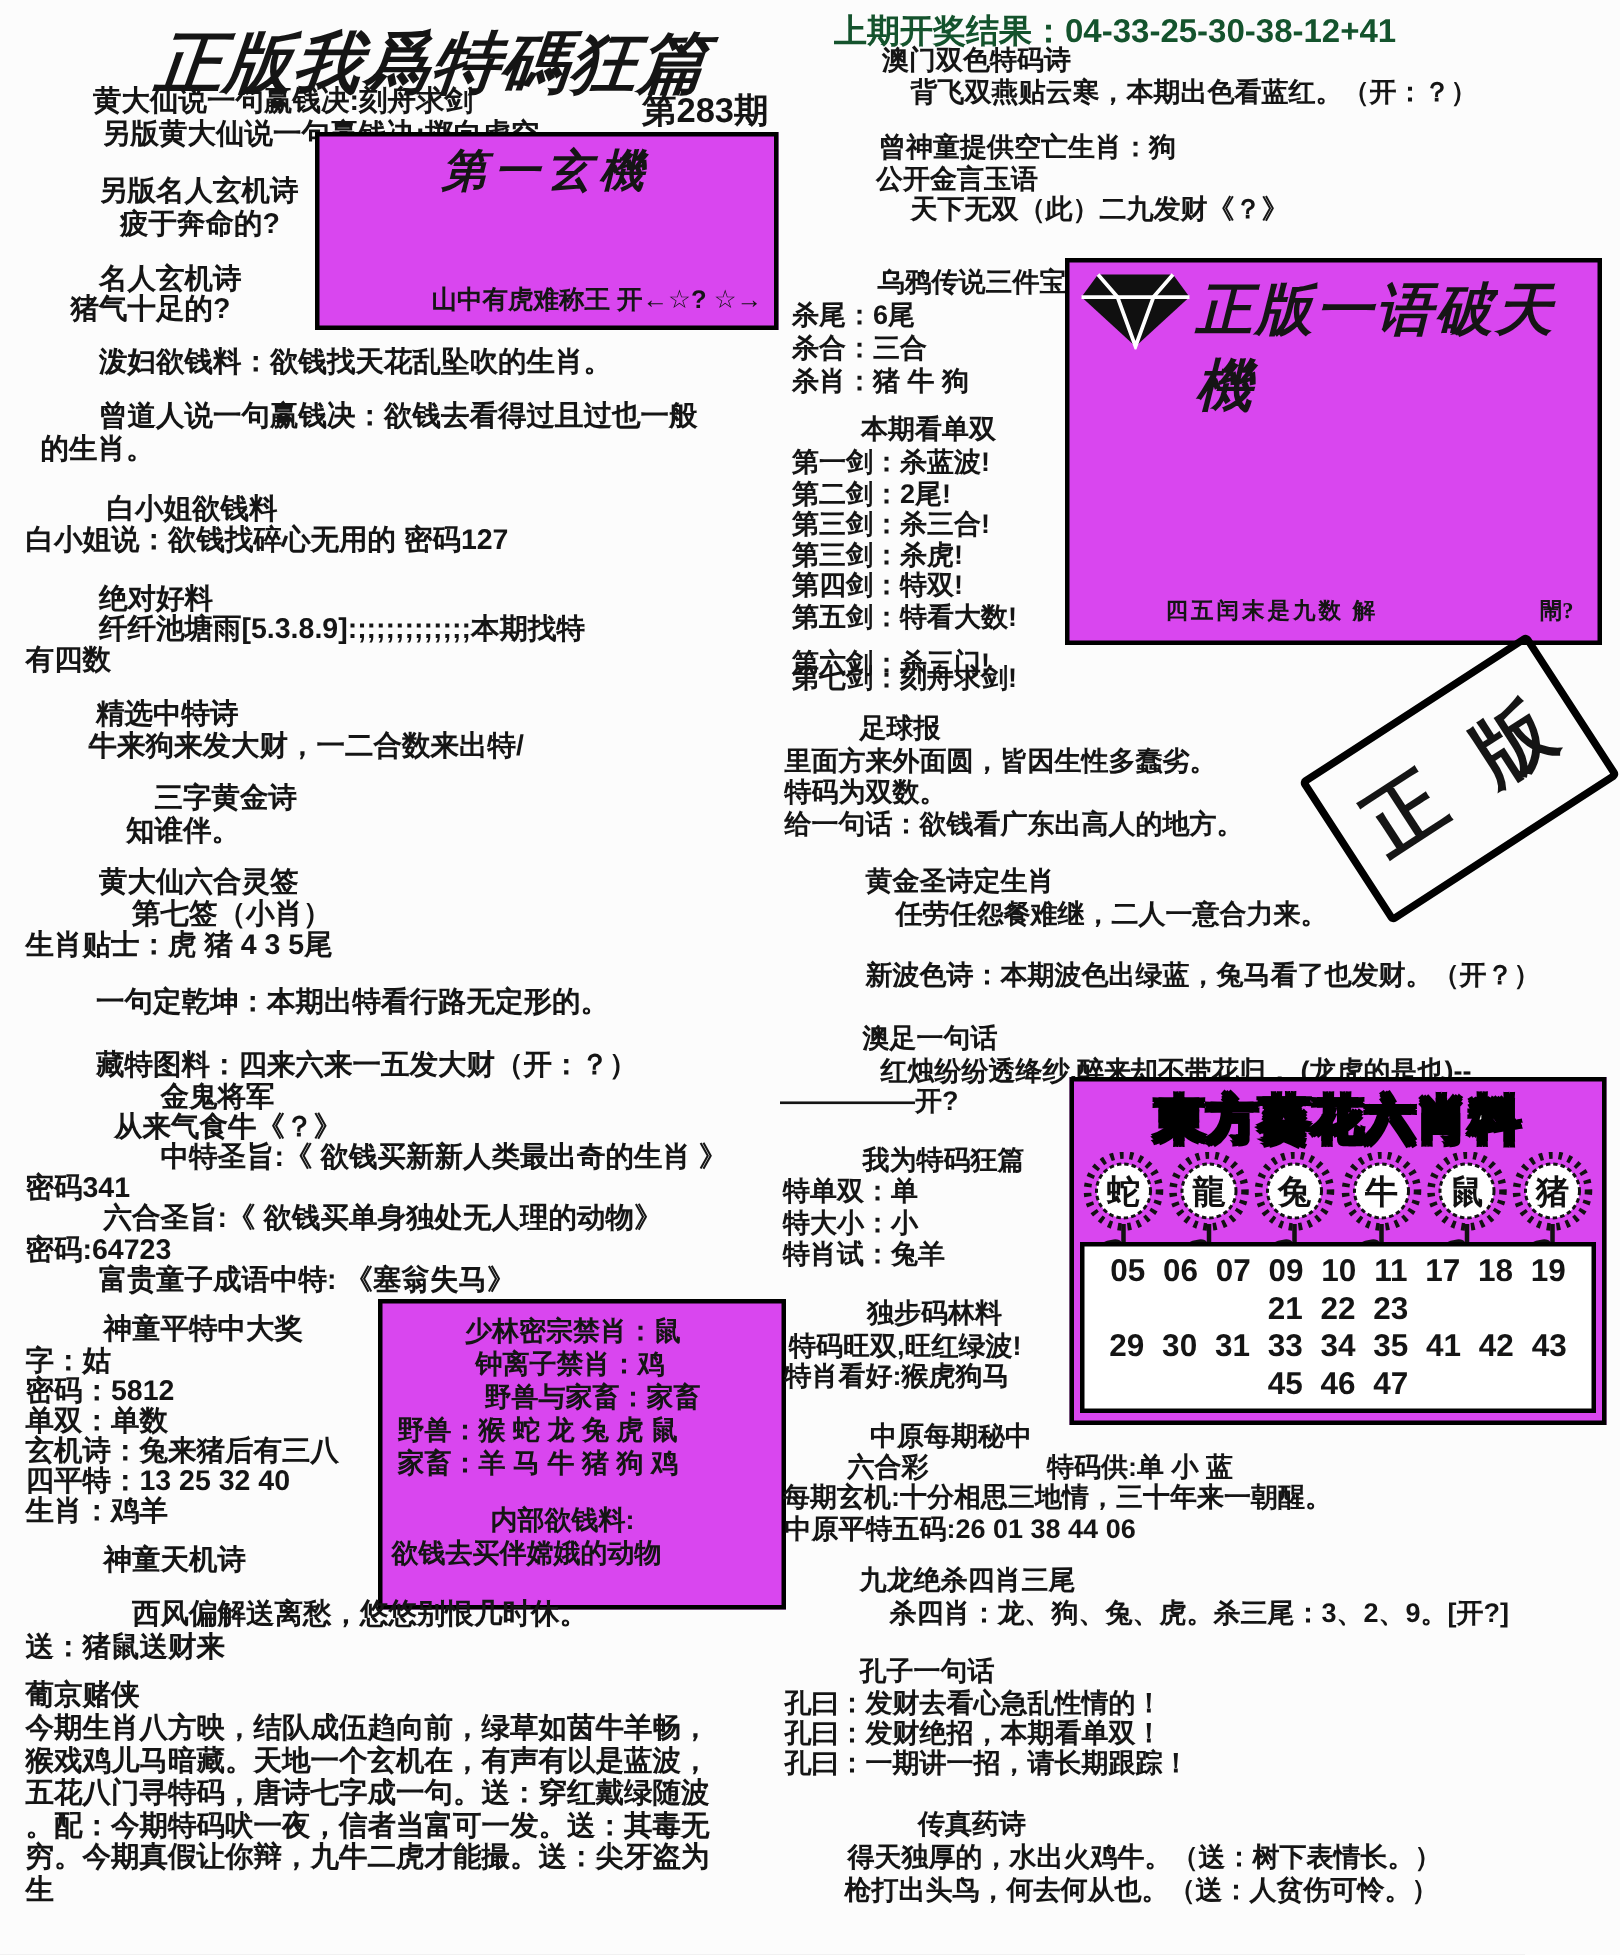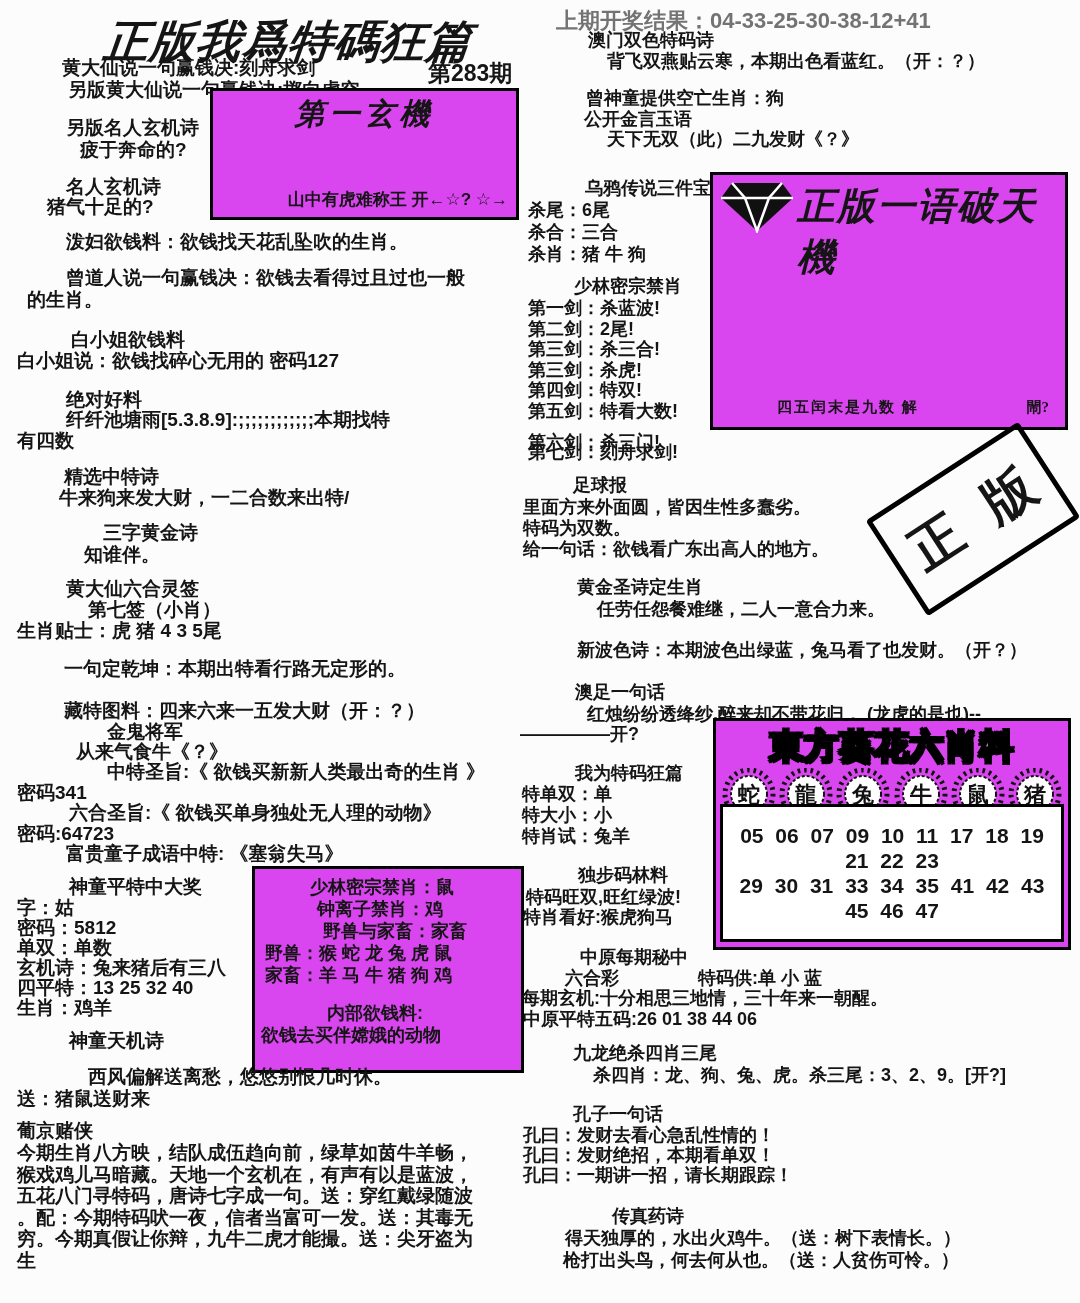--- a/index.html
+++ b/index.html
@@ -1,21 +1,21 @@
 <!DOCTYPE html>
 <html><head>
 <meta charset="utf-8">
 <style>
   html,body{margin:0;padding:0;background:#e9e9e9;}
   .page{position:relative;width:1080px;height:1303px;background:#fcfcfc;overflow:hidden;
         font-family:"Liberation Sans","DejaVu Sans",sans-serif;font-weight:700;color:#151515;}
   .abs{position:absolute;white-space:nowrap;}
   .ln{font-size:19px;line-height:21px;}
   .lnr{font-size:18px;line-height:20px;}
-  .red{color:#737373;}
+  .red{color:#14532d;}
   .main-title{font-size:45px;font-weight:900;font-style:italic;letter-spacing:1px;transform:skewX(-6deg);}
   .issue{font-size:23px;}
   .box{position:absolute;border:3px solid #000;background:#d946ef;}
   .box1-title{text-align:center;font-size:30px;font-weight:900;font-style:italic;letter-spacing:5px;margin-top:3px;}
   .box1-bottom{position:absolute;right:8px;bottom:6px;font-size:17px;}
   .box2{font-size:18px;line-height:22px;padding-top:7px;}
   .box2 div{white-space:nowrap;}
   .dbox-title{position:absolute;left:84px;top:6px;font-size:38px;font-weight:900;font-style:italic;letter-spacing:2px;
               font-family:"Liberation Serif","DejaVu Serif",serif;}
   .dbox-note{position:absolute;left:64px;bottom:10px;font-size:15px;letter-spacing:2px;
@@ -23,21 +23,21 @@
   .dbox-open{position:absolute;right:16px;bottom:10px;font-size:15px;
              font-family:"Liberation Serif","DejaVu Serif",serif;}
   .stamp{position:absolute;left:882px;top:462px;width:172px;height:104px;border:5px solid #000;border-radius:4px;
          transform:rotate(-33deg);display:flex;align-items:center;justify-content:center;background:rgba(255,255,255,.0);}
   .stamp span{font-size:52px;font-weight:900;letter-spacing:34px;margin-right:-34px;}
   .sbox-title{text-align:center;margin-top:3px;font-size:34px;font-weight:900;letter-spacing:1px;color:#fff;
               -webkit-text-stroke:2.4px #000;
               text-shadow:-2px -2px 0 #000,2px -2px 0 #000,-2px 2px 0 #000,2px 2px 0 #000;}
   .s-flowers{position:absolute;left:4px;right:4px;top:47px;display:flex;justify-content:space-around;}
   .s-nums{position:absolute;left:4px;right:4px;bottom:5px;border:3px solid #000;text-align:center;
-          font-size:21px;line-height:25px;word-spacing:6px;background:#fff;padding:16px 0;}
+          font-size:21px;line-height:25px;word-spacing:6px;background:#fff;padding:4px 0;}
 </style>
 </head>
 <body>
 
 <div class="page">
 
   <div class="abs red" style="left:556px;top:6px;font-size:22px;">
     <span>上期开奖结果：</span><span>04-33-25-30-38-12+41</span>
   </div>
   <div class="abs main-title" style="left:104px;top:12px;">正版我爲特碼狂篇</div>
@@ -113,21 +113,21 @@
   <div class="abs lnr" style="left:588px;top:30px;">澳门双色特码诗</div>
   <div class="abs lnr" style="left:607px;top:51px;">背飞双燕贴云寒，本期出色看蓝红。（开：？）</div>
   <div class="abs lnr" style="left:586px;top:88px;">曾神童提供空亡生肖：狗</div>
   <div class="abs lnr" style="left:584px;top:109px;">公开金言玉语</div>
   <div class="abs lnr" style="left:607px;top:129px;">天下无双（此）二九发财《？》</div>
   <div class="abs lnr" style="left:585px;top:178px;">乌鸦传说三件宝</div>
   <div class="abs lnr" style="left:528px;top:200px;">杀尾：6尾</div>
   <div class="abs lnr" style="left:528px;top:222px;">杀合：三合</div>
   <div class="abs lnr" style="left:528px;top:244px;">杀肖：猪 牛 狗</div>
 
-  <div class="abs lnr" style="left:574px;top:276px;">少林密宗禁肖</div>
+  <div class="abs lnr" style="left:574px;top:276px;">本期看单双</div>
   <div class="abs lnr" style="left:528px;top:298px;">第一剑：杀蓝波!</div>
   <div class="abs lnr" style="left:528px;top:319px;">第二剑：2尾!</div>
   <div class="abs lnr" style="left:528px;top:339px;">第三剑：杀三合!</div>
   <div class="abs lnr" style="left:528px;top:360px;">第三剑：杀虎!</div>
   <div class="abs lnr" style="left:528px;top:380px;">第四剑：特双!</div>
   <div class="abs lnr" style="left:528px;top:401px;">第五剑：特看大数!</div>
   <div class="abs lnr" style="left:528px;top:432px;">第六剑：杀三门!</div>
   <div class="abs lnr" style="left:528px;top:442px;">第七剑：刻舟求剑!</div>
 
   <div class="box" style="left:710px;top:172px;width:352px;height:252px;">

